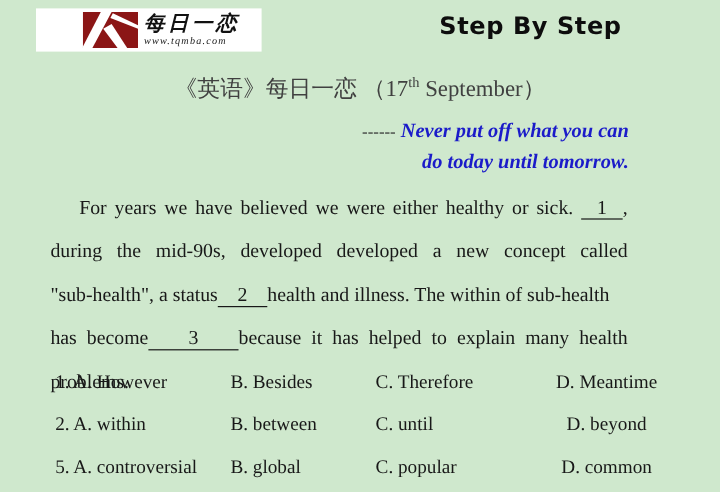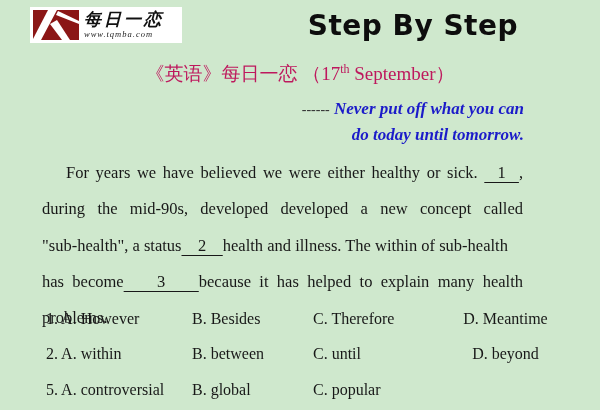--- a/index.html
+++ b/index.html
@@ -4,42 +4,42 @@
 <style>
   html,body{margin:0;padding:0;}
   #page{
     position:relative;width:600px;height:410px;overflow:hidden;
     font-family:"Liberation Serif","DejaVu Serif",serif;
     color:#1c1c1c;
   }
   
   #logo{
     position:absolute;left:30px;top:7px;width:152px;height:36px;
-    background:#ffffff;display:flex;align-items:center;
+    background:#ffffff;display:flex;align-items:center;padding-left:36px;
   }
   #logo svg{margin-left:3px;flex:0 0 auto;}
   .logo-text{margin-left:5px;line-height:1;}
   .logo-calligraphy{
     font-style:italic;font-weight:bold;font-size:17px;color:#111;
     letter-spacing:3px;white-space:nowrap;
   }
   .logo-site{
     font-style:italic;font-size:8.5px;color:#222;margin-top:2px;
     letter-spacing:1px;white-space:nowrap;
   }
   #brand{
     position:absolute;top:9px;right:82px;
     font-family:"DejaVu Sans","Liberation Sans",sans-serif;
-    font-weight:800;font-size:28px;letter-spacing:0.5px;color:#0d0d0d;
+    font-weight:800;font-size:20px;letter-spacing:0.5px;color:#0d0d0d;
     white-space:nowrap;
   }
   
   #title{
     position:absolute;top:61px;left:0;width:600px;text-align:center;
-    font-size:19px;color:#be185d;white-space:nowrap;
+    font-size:19px;color:#404040;white-space:nowrap;
   }
   #title sup{font-size:12px;}
   
   #motto{
     position:absolute;top:96px;right:76px;text-align:right;
     font-size:17px;font-weight:bold;font-style:italic;line-height:1.55;
     white-space:nowrap;
   }
   #motto .dashes{
     font-weight:normal;font-style:normal;color:#333;font-size:14px;
@@ -115,16 +115,17 @@
       <div class="qrow">
         <span class="qcell c0">2. A. within</span>
         <span class="qcell c1">B. between</span>
         <span class="qcell c2">C. until</span>
         <span class="qcell c3">D. beyond</span>
       </div>
       <div class="qrow">
         <span class="qcell c0">5. A. controversial</span>
         <span class="qcell c1">B. global</span>
         <span class="qcell c2">C. popular</span>
+        <span class="qcell c3">D. common</span>
       </div>
     </div>
 
 </div>
 
 </body></html>

